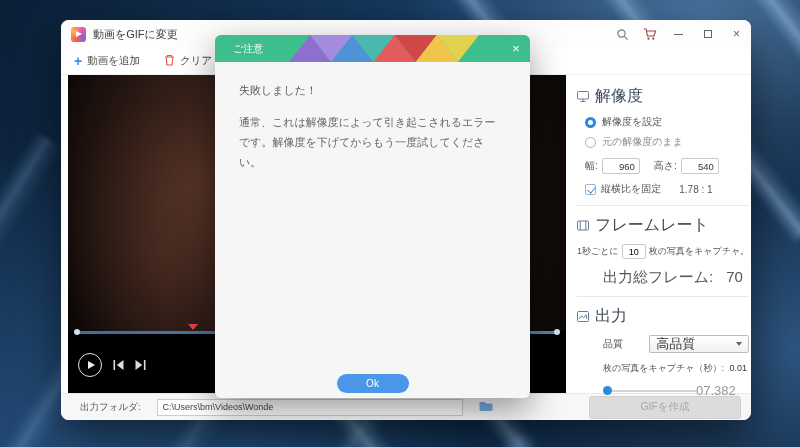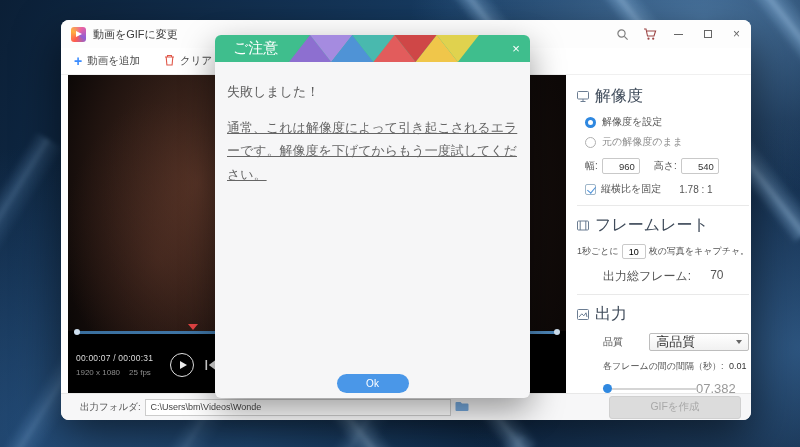--- a/index.html
+++ b/index.html
@@ -85,55 +85,55 @@
   .hgap { margin-left:10px; }
   .aspect-row { display:flex; align-items:center; gap:5px; margin:3px 0 9px 8px; }
   .checkbox { width:11px; height:11px; border:1px solid #9fb6c9; border-radius:2px; background:#fff; position:relative; flex:none; }
   .checkbox::after { content:""; position:absolute; left:3px; top:0px; width:4px; height:7px;
     border:solid #4a90d9; border-width:0 1.5px 1.5px 0; transform:rotate(40deg); }
   .ratio-text { margin-left:13px; }
   .divider { border-top:1px solid #e9e9e9; margin:4px 0 9px; }
   .capture-row { display:flex; align-items:center; margin:1px 0 9px 0; font-size:9px; white-space:nowrap; }
   .small-input { width:24px; height:15px; border:1px solid #c9c9c9; border-radius:2px; background:#fff;
     font-size:9px; text-align:center; margin:0 3px; font-family:inherit; }
-  .total-row { margin:0 0 9px 26px; font-size:12px; display:flex; gap:19px; }
+  .total-row { margin:0 0 9px 26px; font-size:15px; display:flex; gap:13px; }
   .quality-row { display:flex; align-items:center; margin:1px 0 9px 26px; }
   .select { margin-left:auto; width:100px; height:18px; border:1px solid #bdbdbd; border-radius:2px;
     background:linear-gradient(#fff,#f1f1f1); display:flex; align-items:center; padding:0 6px; font-size:13px; color:#333; }
   .select-arrow { margin-left:auto; width:0; height:0; border-left:3.5px solid transparent;
     border-right:3.5px solid transparent; border-top:4px solid #666; }
   .interval-row { margin:0 0 8px 26px; font-size:9px; white-space:nowrap; }
   .interval-val { color:#333; margin-left:3px; }
   .slider-row { display:flex; align-items:center; margin-left:26px; }
   .slider-thumb { width:9px; height:9px; border-radius:50%; background:#2f88e0; flex:none; }
   .slider-track { width:84px; height:2px; background:#d5d5d5; }
   .time-mark { margin-left:0; font-size:13px; color:#999; }
 
   
   .bottom-bar { height:27px; flex:none; background:#f7f7f8; border-top:1px solid #e8e8e8;
-    display:flex; align-items:center; padding:0 10px 0 19px; gap:4px; }
+    display:flex; align-items:center; padding:0 10px 0 19px; gap:16px; }
   .folder-label { font-size:9.5px; color:#555; white-space:nowrap; }
   .path-input { width:306px; height:17px; border:1px solid #ccc; background:#fff; font-size:9px;
     color:#444; padding:0 5px; font-family:inherit; }
   .bb-spacer { flex:1; }
-  .create-btn { width:132px; height:23px; background:#dcdcdc; border:1px solid #d0d0d0; border-radius:3px;
+  .create-btn { width:152px; height:23px; background:#dcdcdc; border:1px solid #d0d0d0; border-radius:3px;
     color:#a9a9a9; font-size:10.5px; display:flex; align-items:center; justify-content:center; }
 
   
   .dialog { position:absolute; left:215px; top:35px; width:315px; height:363px; z-index:10;
     background:#f6f6f7; border-radius:6px; overflow:hidden; box-shadow:0 12px 34px rgba(0,0,0,.4); }
   .dialog-header { height:27px; background:var(--dialog-header,#3fbe8d); position:relative;
     display:flex; align-items:center; }
-  .dialog-title { font-size:15px; color:#fff; margin-left:18px; }
+  .dialog-title { font-size:10px; color:#fff; margin-left:18px; }
   .bunting { position:absolute; left:74px; top:0; }
   .dialog-close { position:absolute; right:0; top:0; width:28px; height:27px; display:flex;
     align-items:center; justify-content:center; color:#fff; font-size:13px; }
-  .dialog-body { padding:21px 12px; font-size:13px; color:#666; }
+  .dialog-body { padding:21px 24px; font-size:11px; color:#666; }
   .dialog-heading { margin-bottom:15px; color:#5a5a5a; }
-  .dialog-message { line-height:1.8;text-decoration:underline; }
+  .dialog-message { line-height:1.8; }
   .ok-btn { position:absolute; left:50%; transform:translateX(-50%); bottom:5px; width:72px; height:19px;
     background:#4a97e8; border:none; border-radius:10px; color:#fff; font-size:10px;
     display:flex; align-items:center; justify-content:center; font-family:inherit; }
 </style>
 </head>
 <body>
 
 <div class="desktop">
   <div class="ribbon r1"></div>
   <div class="ribbon r2"></div>
@@ -187,27 +187,20 @@
 
       <div class="video-area">
         <div class="video-frame"></div>
         <div class="player-bottom">
           <div class="timeline">
             <span class="tl-dot start"></span>
             <span class="tl-dot end"></span>
             <span class="tl-marker"></span>
           </div>
           <div class="controls">
-            <div class="time-block">
-              <div class="time-line1">00:00:07 / 00:00:31</div>
-              <div class="time-line2">
-                <span>1920 x 1080</span>
-                <span>25 fps</span>
-              </div>
-            </div>
             <div class="play-btn">
               <span class="play-tri"></span>
             </div>
             <div class="step-btn">
               <span>
                 <svg width="11" height="10" viewBox="0 0 11 10">
                   <rect x="0.5" y="0" width="1.6" height="10" fill="#dcdcdc"></rect>
                   <path d="M10.5 0 L3.8 5 L10.5 10 Z" fill="#dcdcdc"></path>
                 </svg>
               </span>
@@ -297,21 +290,21 @@
 
         <div class="quality-row">
           <span>品質</span>
           <div class="select">
             <span>高品質</span>
             <span class="select-arrow"></span>
           </div>
         </div>
 
         <div class="interval-row">
-          <span>各フレームの間の間隔（秒）:</span>
+          <span>枚の写真をキャプチャ（秒）:</span>
           <span class="interval-val">0.01</span>
         </div>
 
         <div class="slider-row">
           <span class="slider-thumb"></span>
           <span class="slider-track"></span>
           <span class="time-mark">07.382</span>
         </div>
 
       </div>

